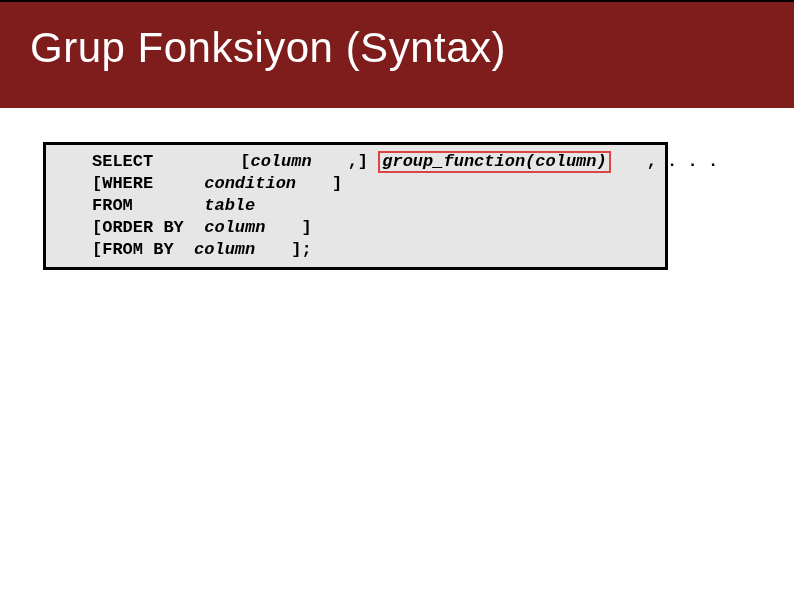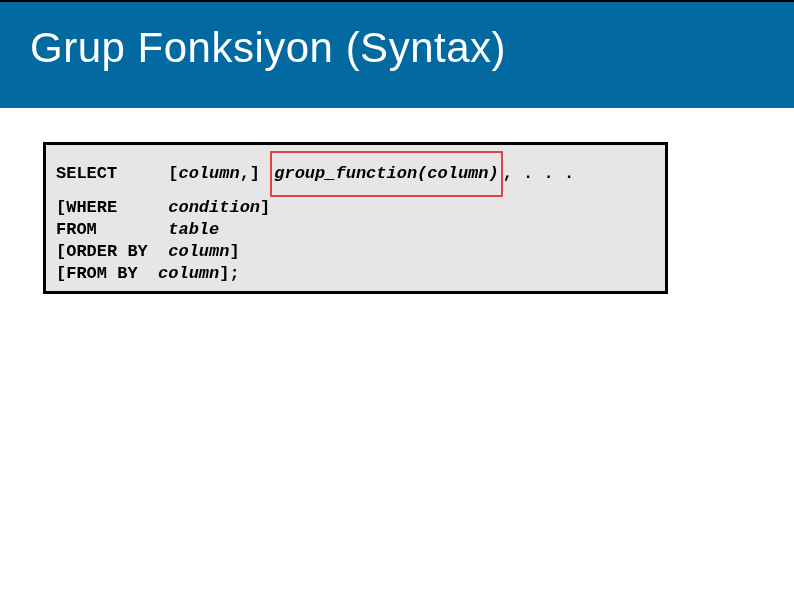--- a/index.html
+++ b/index.html
@@ -9,21 +9,21 @@
   background: #ffffff;
   font-family: Arial, Helvetica, sans-serif;
   overflow: hidden;
 }
 .header-bar {
   position: absolute;
   top: 0;
   left: 0;
   width: 794px;
   height: 108px;
-  background: #0369a1;
+  background: #7f1d1d;
   border-top: 2px solid #000;
 }
 .title {
   position: absolute;
   left: 30px;
   top: 22px;
   font-size: 42px;
   font-weight: 400;
   color: #ffffff;
   letter-spacing: 0.5px;
@@ -38,25 +38,25 @@
   padding: 6px 10px 6px 10px;
   font-family: "Courier New", Courier, monospace;
   font-size: 17px;
   line-height: 22px;
   color: #000;
   white-space: nowrap;
 }
 .code-line {
   display: block;
 }
-.kw { font-weight: bold; font-style: normal; }
+.kw { font-weight: bold; font-style: normal; margin-left: 36px; }
 .it { font-style: italic; font-weight: bold; }
 .highlight {
   border: 2px solid #d44;
-  padding: 12px 2px;
+  padding: 0 2px;
   display: inline-block;
   line-height: 18px;
 }
 </style>
 </head>
 <body>
 
 <div class="header-bar">
   <div class="title">Grup Fonksiyon (Syntax)</div>
 </div>

